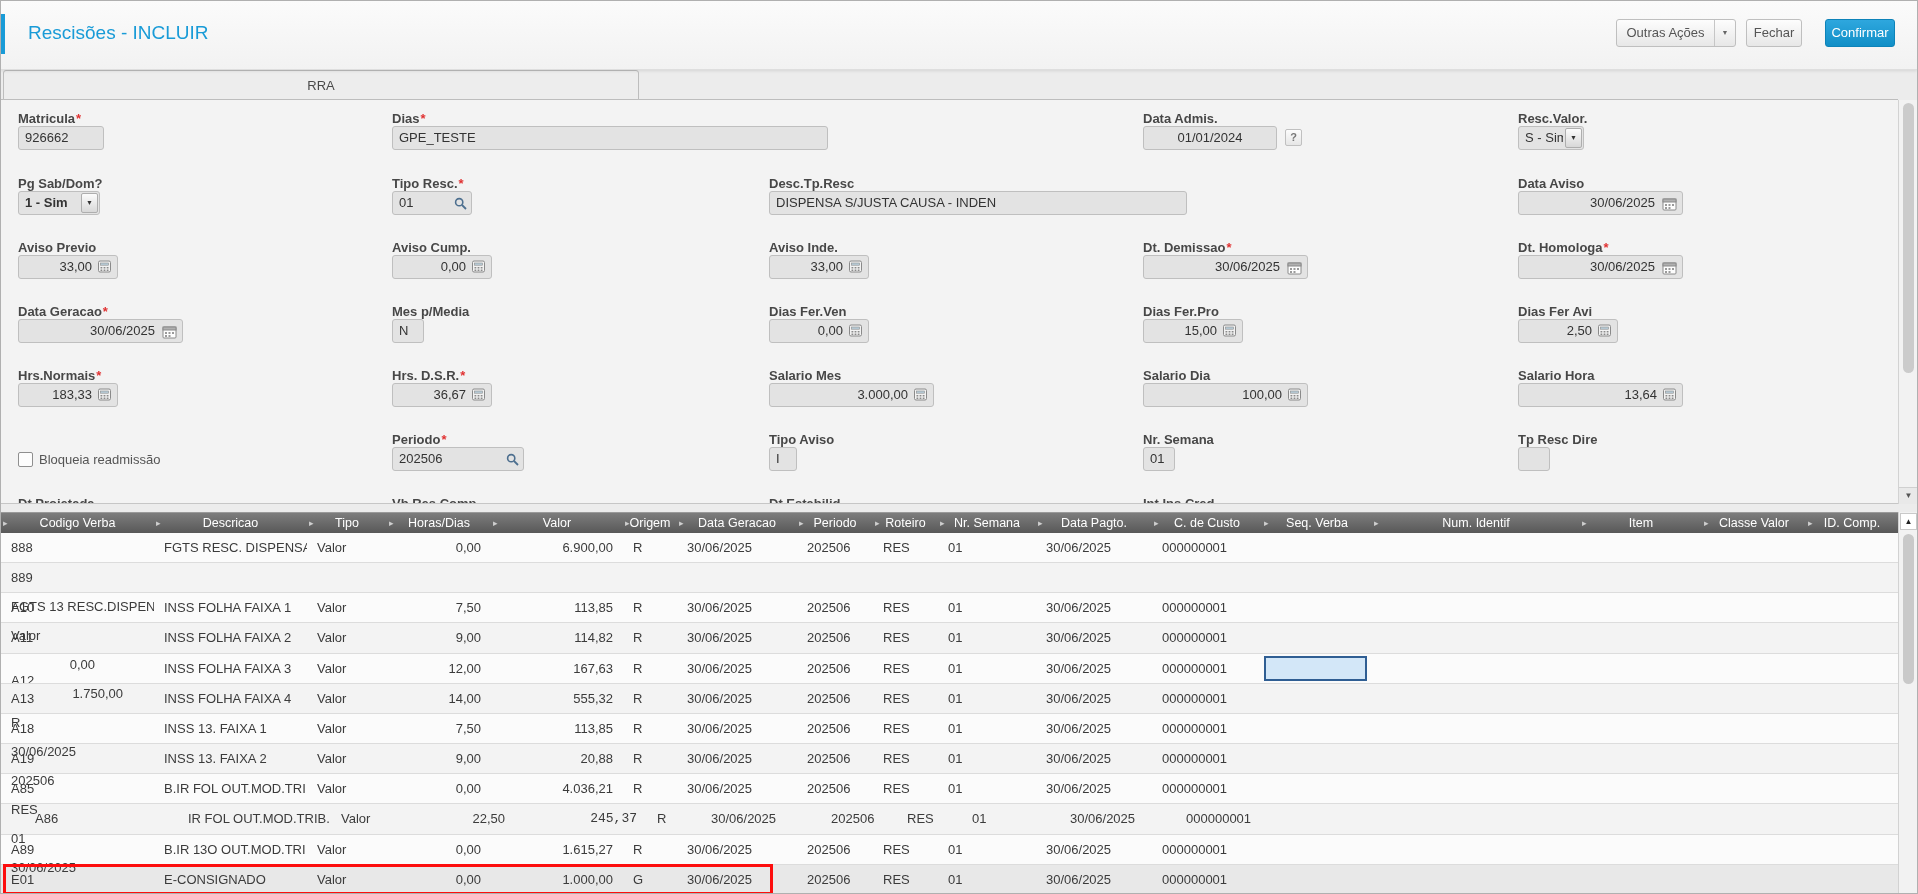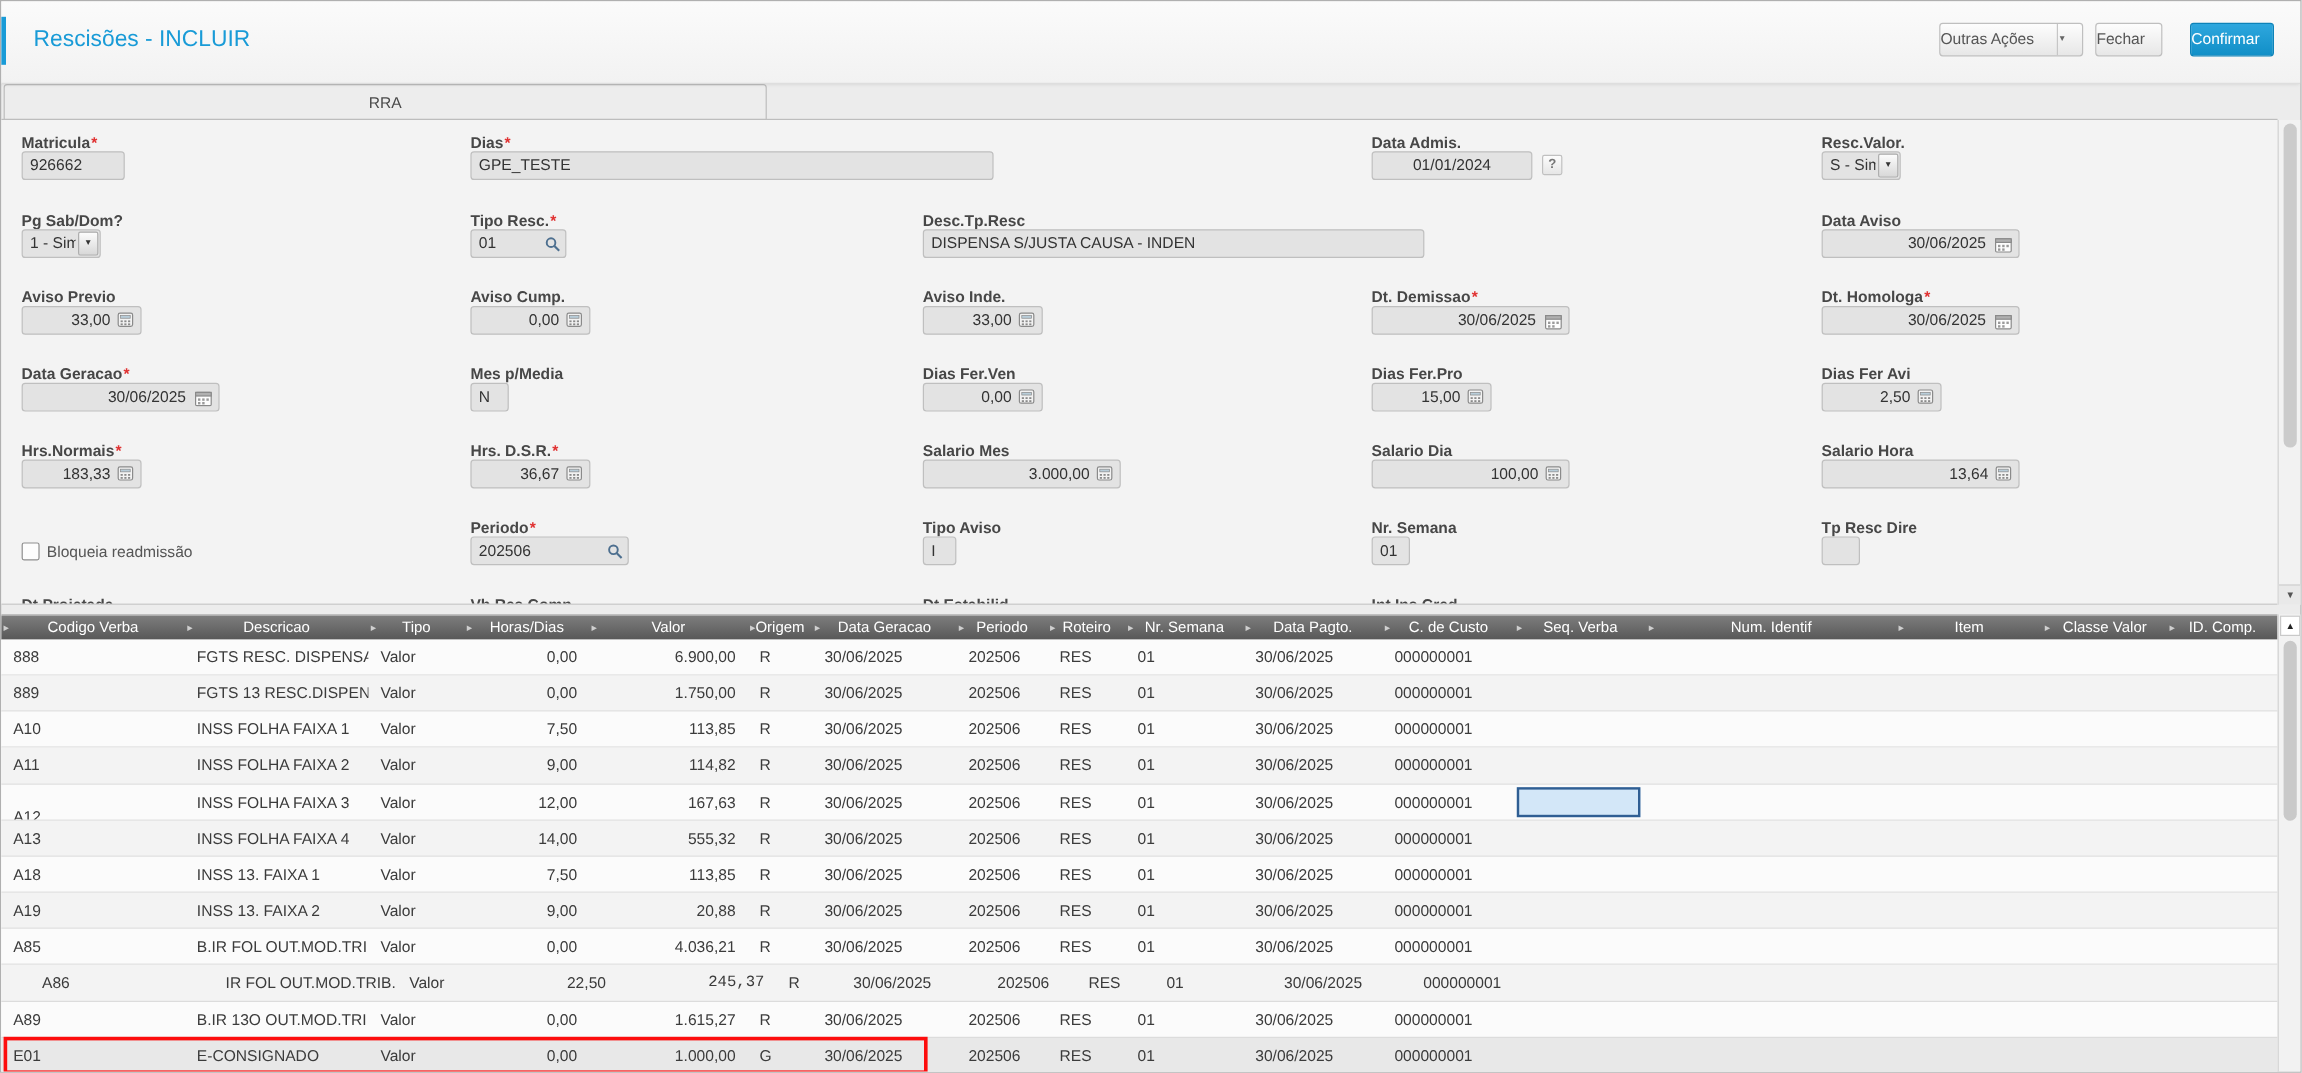--- a/index.html
+++ b/index.html
@@ -4,21 +4,21 @@
 <style>
   html,body{margin:0;padding:0;background:#d8d8d8;}
   #app{position:relative;width:1918px;height:894px;background:#ececec;border:1px solid #b0b0b0;
        box-sizing:border-box;overflow:hidden;font-family:"Liberation Sans","DejaVu Sans",sans-serif;}
   
   .topbar{position:absolute;left:0;top:0;width:100%;height:68px;background:linear-gradient(#fbfbfb,#f2f2f2);
           border-bottom:1px solid #dedede;box-shadow:0 1px 3px rgba(0,0,0,.10);z-index:6;}
   .accent{position:absolute;left:0;top:13px;width:4px;height:40px;background:#199bd7;}
   .title{position:absolute;left:27px;top:21px;font-size:19px;color:#199bd7;white-space:nowrap;}
   .btn{position:absolute;top:18px;height:28px;box-sizing:border-box;border:1px solid #bfbfbf;border-radius:3px;
-       background:linear-gradient(#fdfdfd,#e7e7e7);color:#555;font-size:13px;line-height:26px;text-align:left;cursor:default;}
+       background:linear-gradient(#fdfdfd,#e7e7e7);color:#555;font-size:13px;line-height:26px;text-align:center;cursor:default;}
   .btn.split{right:181px;width:120px;display:flex;}
   .btn.split .btn-label{flex:1;line-height:26px;}
   .btn.split .btn-dd{width:20px;border-left:1px solid #c6c6c6;font-size:7px;line-height:26px;color:#666;}
   #btn-fechar{right:115px;width:56px;}
   #btn-confirmar{right:22px;width:70px;background:linear-gradient(#2ea7de,#118fc7);border-color:#0d83b9;color:#fff;}
   
   .tabs{position:absolute;left:0;top:68px;width:1897px;height:31px;display:flex;align-items:flex-end;z-index:4;}
   .tab{height:30px;line-height:30px;box-sizing:border-box;border:1px solid #bdbdbd;border-radius:3px 3px 0 0;
        background:#ededed;text-align:center;font-size:13px;color:#4a4a4a;overflow:hidden;white-space:nowrap;}
   .tab:nth-child(1){width:636px;margin-left:2px;}
@@ -128,21 +128,21 @@
       </div>
       <div class="field" style="left: 1517px; top: 11px;">
         <div class="flabel"><span>Resc.Valor.</span></div>
         <div class="inp k-select" style="width: 66px;">
           <span class="val">S - Sim</span>
           <div class="dd">▼</div>
         </div>
       </div>
       <div class="field" style="left: 17px; top: 76px;">
         <div class="flabel"><span>Pg Sab/Dom?</span></div>
-        <div class="inp k-select" style="width: 66px;">
+        <div class="inp k-select" style="width: 82px; font-weight: bold;">
           <span class="val">1 - Sim</span>
           <div class="dd">▼</div>
         </div>
       </div>
       <div class="field" style="left: 391px; top: 76px;">
         <div class="flabel"><span>Tipo Resc.</span><span class="req">*</span></div>
         <div class="inp k-lookup" style="width: 80px;">
           <span class="val">01</span>
           <span class="fi"><svg width="13" height="13" viewBox="0 0 13 13">
               <circle cx="5.2" cy="5.2" r="3.6" fill="none" stroke="#4d6f8f" stroke-width="1.6"></circle>
@@ -508,21 +508,21 @@
           <div class="gc" style="width: 65px;">RES</div>
           <div class="gc" style="width: 98px;">01</div>
           <div class="gc" style="width: 116px;">30/06/2025</div>
           <div class="gc" style="width: 110px;">000000001</div>
           <div class="gc" style="width: 110px;"></div>
           <div class="gc" style="width: 208px;"></div>
           <div class="gc" style="width: 122px;"></div>
           <div class="gc" style="width: 104px;"></div>
           <div class="gc" style="width: 92px;"></div>
         </div>
-        <div class="grow alt" style="height: 30.17px;">
+        <div class="grow alt" style="height: 30.17px; flex-direction: column;">
           <div class="gc" style="width: 153px;">889</div>
           <div class="gc" style="width: 153px;">FGTS 13 RESC.DISPENS</div>
           <div class="gc" style="width: 80px;">Valor</div>
           <div class="gc r" style="width: 104px;">0,00</div>
           <div class="gc r" style="width: 132px;">1.750,00</div>
           <div class="gc" style="width: 54px;">R</div>
           <div class="gc" style="width: 120px;">30/06/2025</div>
           <div class="gc" style="width: 76px;">202506</div>
           <div class="gc" style="width: 65px;">RES</div>
           <div class="gc" style="width: 98px;">01</div>

